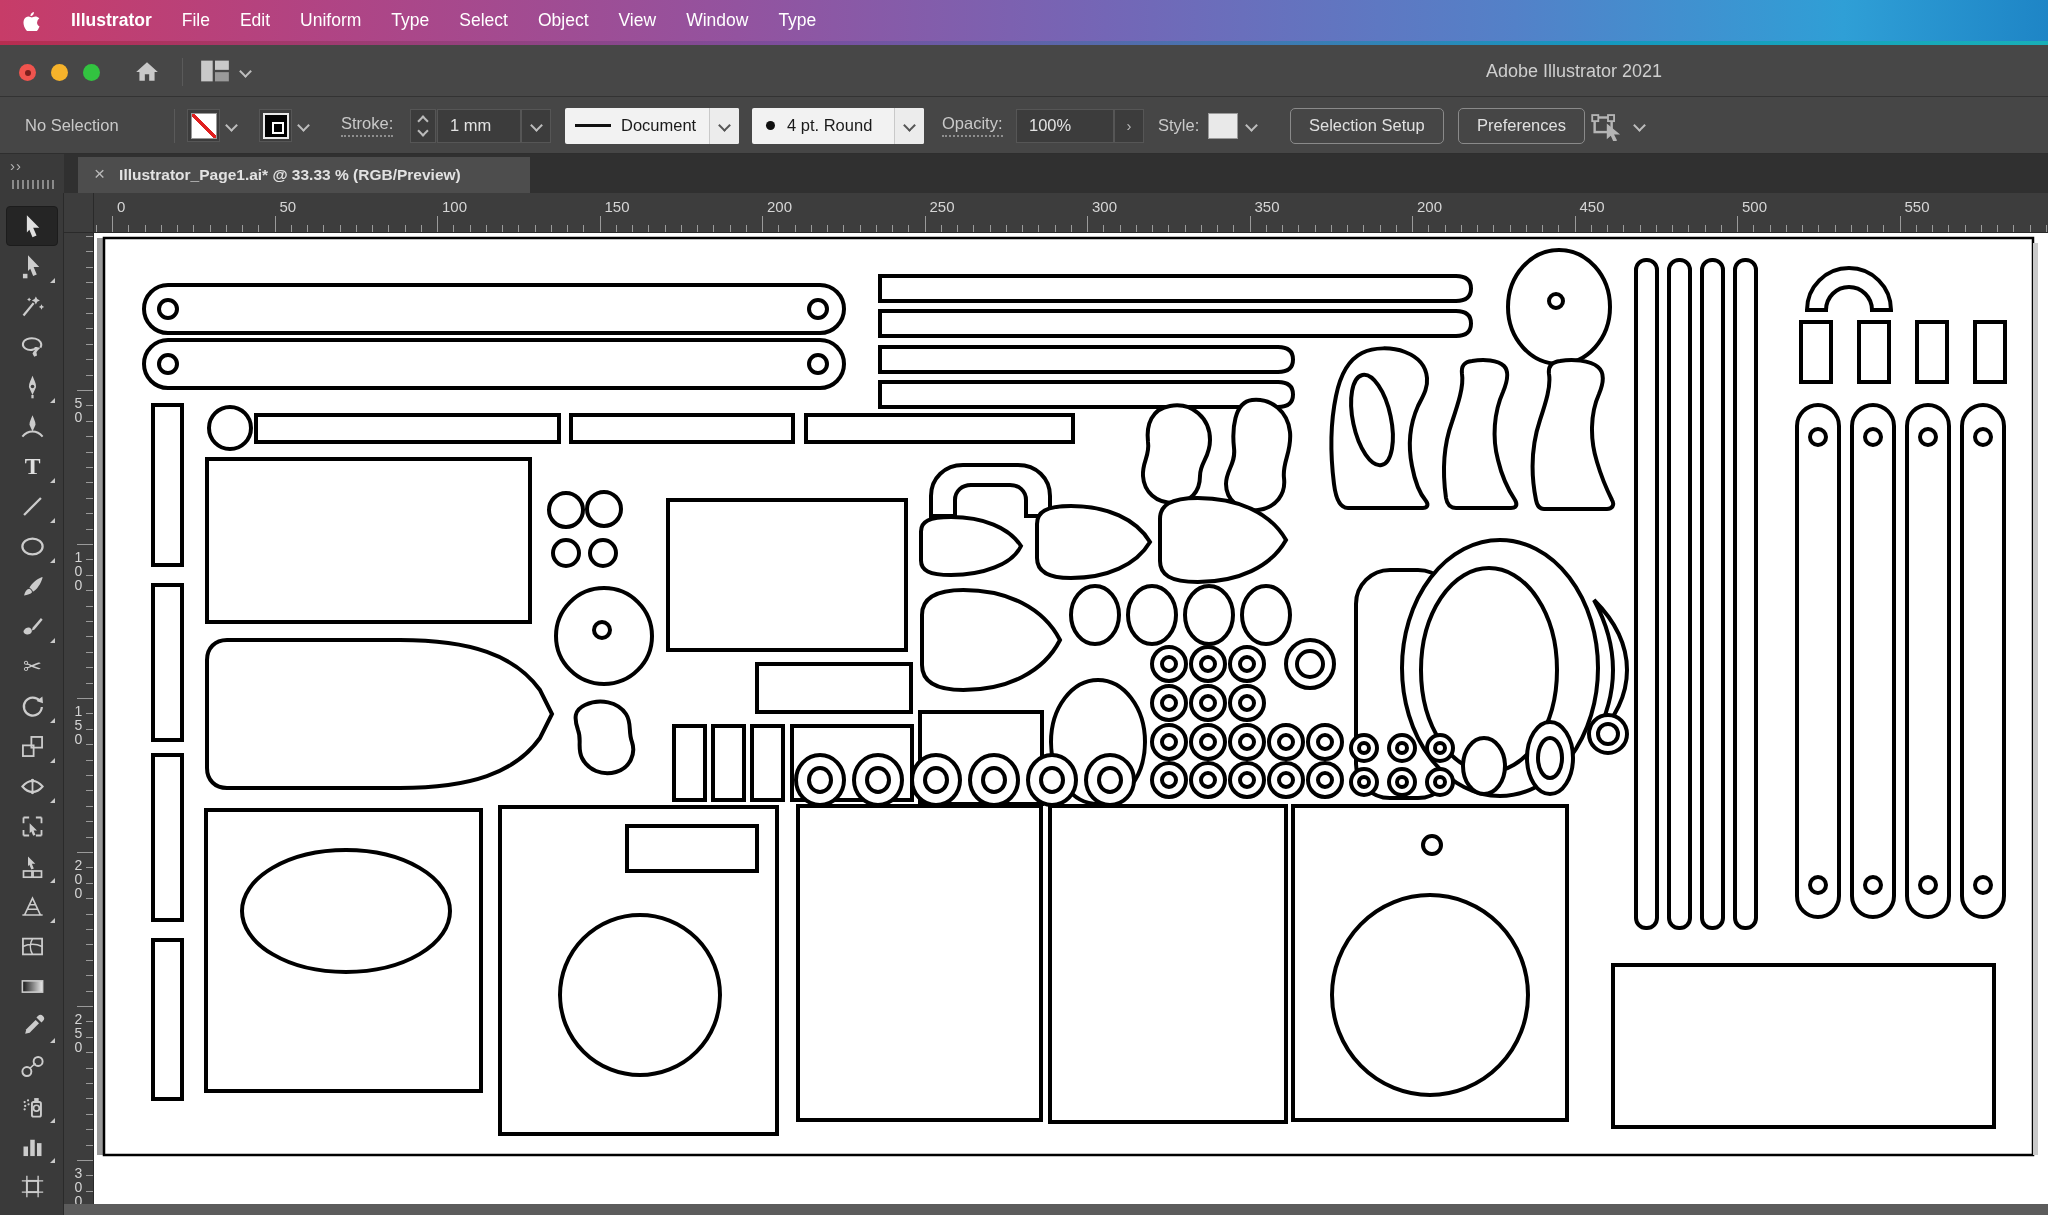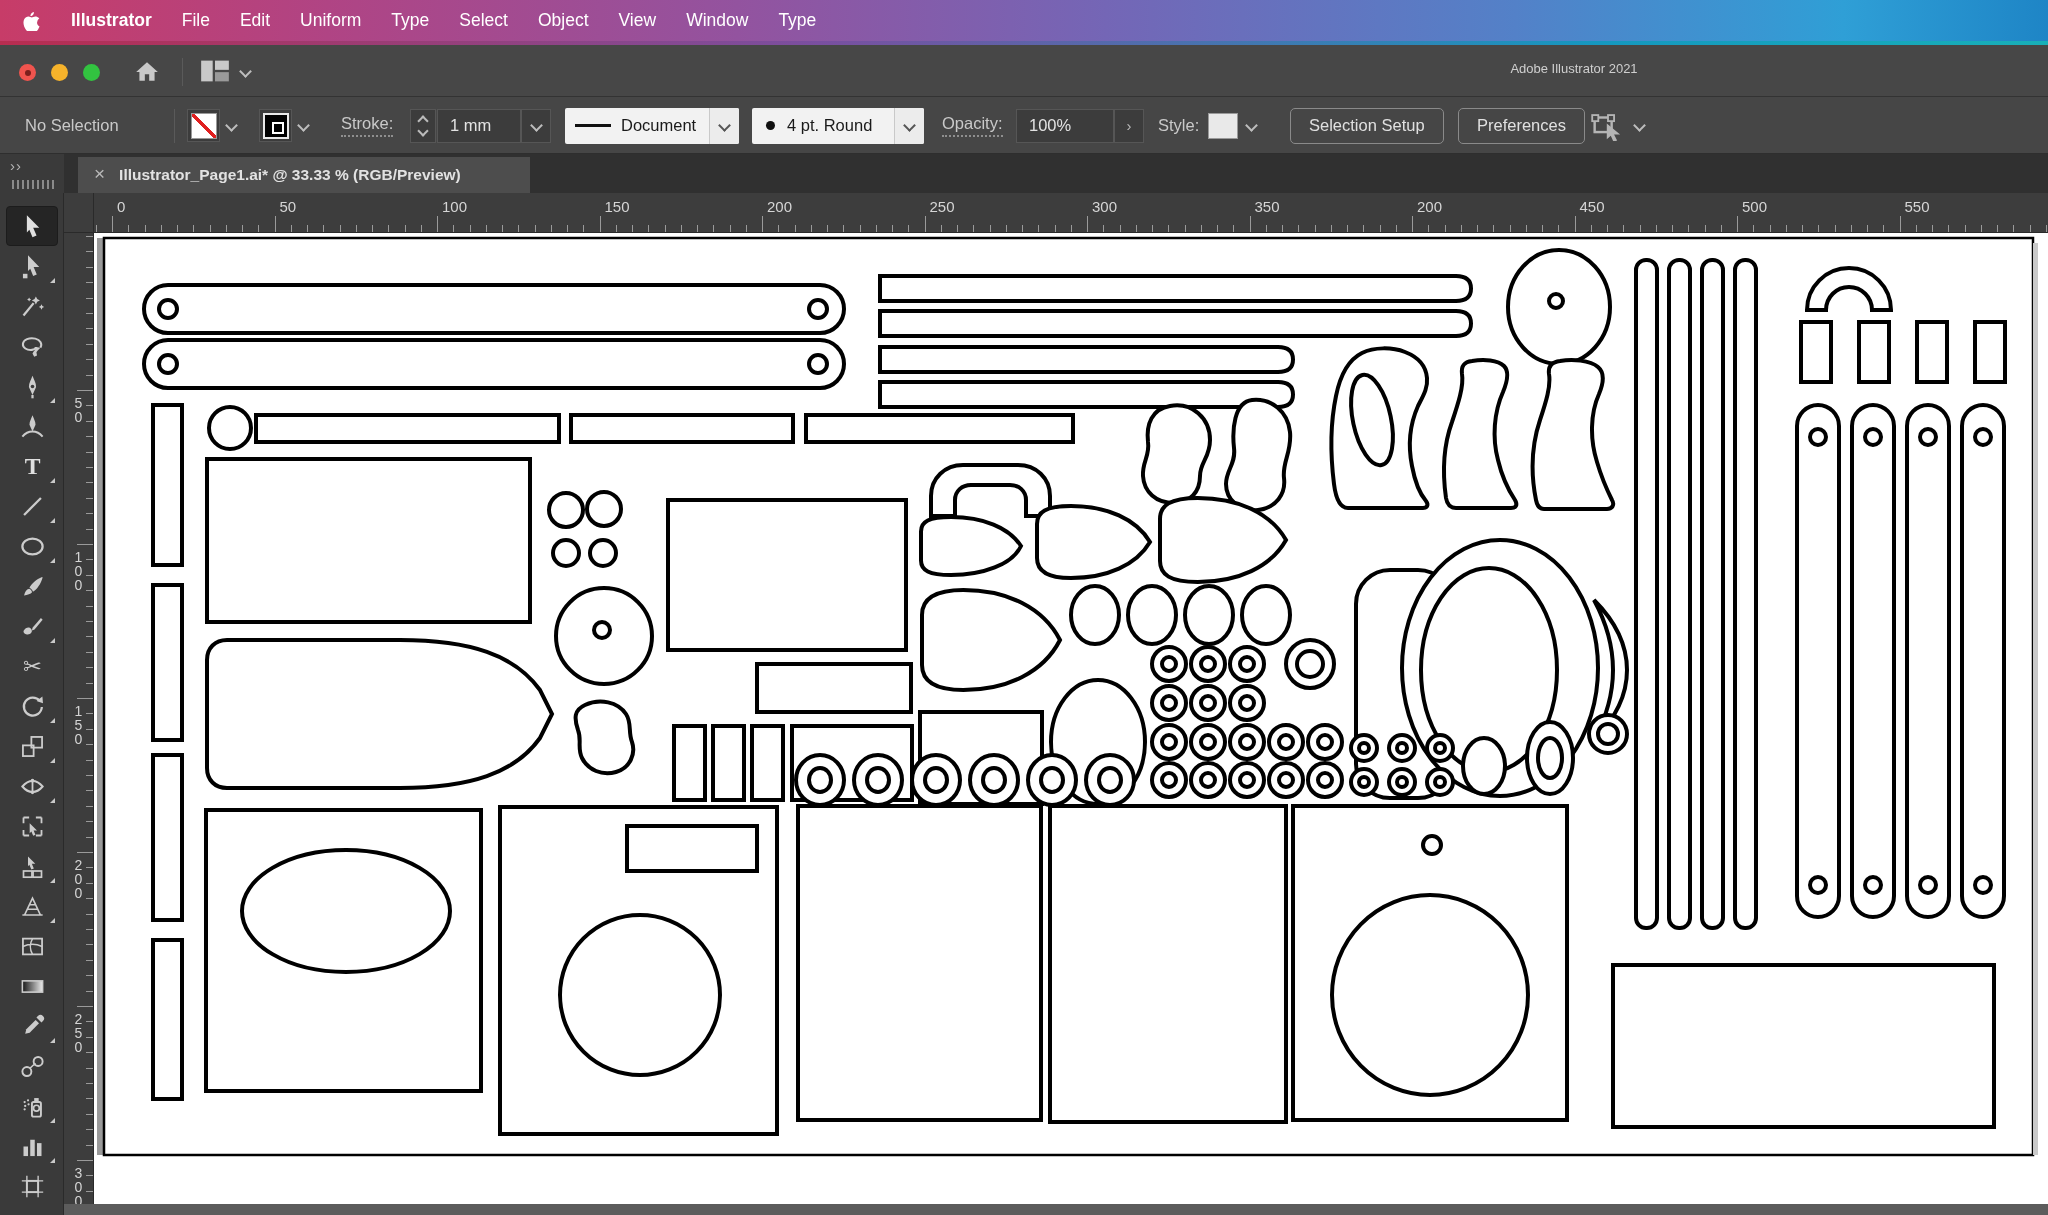--- a/index.html
+++ b/index.html
@@ -22,21 +22,21 @@
   #title-bar { left:0; top:45px; width:2048px; height:52px; background:#474747;
     border-bottom:1px solid #333; }
   .tl { width:17px; height:17px; border-radius:50%; position:absolute; top:64px; }
   #tl-close { left:19px; background:#f0544e; }
   #tl-close .dot { position:absolute; left:5.5px; top:5.5px; width:6px; height:6px; border-radius:50%; background:#7c1f1c; }
   #tl-min { left:51px; background:#f6b32b; }
   #tl-zoom { left:83px; background:#32c340; }
   #home-btn { left:130px; top:56px; width:34px; height:32px; display:flex; align-items:center; justify-content:center; }
   #titlebar-divider { left:182px; top:58px; width:1px; height:28px; background:#5a5a5a; }
   #workspace-btn { left:200px; top:58px; display:flex; align-items:center; gap:10px; }
-  #window-title { top:61px; left:1574px; transform:translateX(-50%); color:#cfcfcf; font-size:13px; white-space:nowrap; }
+  #window-title { top:61px; left:1574px; transform:translateX(-50%); color:#cfcfcf; font-size:18px; white-space:nowrap; }
 
   
   #control-bar { left:0; top:97px; width:2048px; height:57px; background:#464646;
     border-bottom:1px solid #2e2e2e; color:#c9c9c9; font-size:16.5px; }
   #control-bar .grip { left:8px; top:110px; width:4px; height:36px; position:absolute;
     background:repeating-linear-gradient(#9a9a9a 0 2px, transparent 2px 5px); }
   .cb { position:absolute; top:0; height:57px; display:flex; align-items:center; }
   .chev { width:11px; height:11px; display:inline-block; position:relative; }
   .chev:after { content:""; position:absolute; left:1px; top:1px; width:7px; height:7px;
     border-right:2px solid #bdbdbd; border-bottom:2px solid #bdbdbd; transform:rotate(45deg); }

